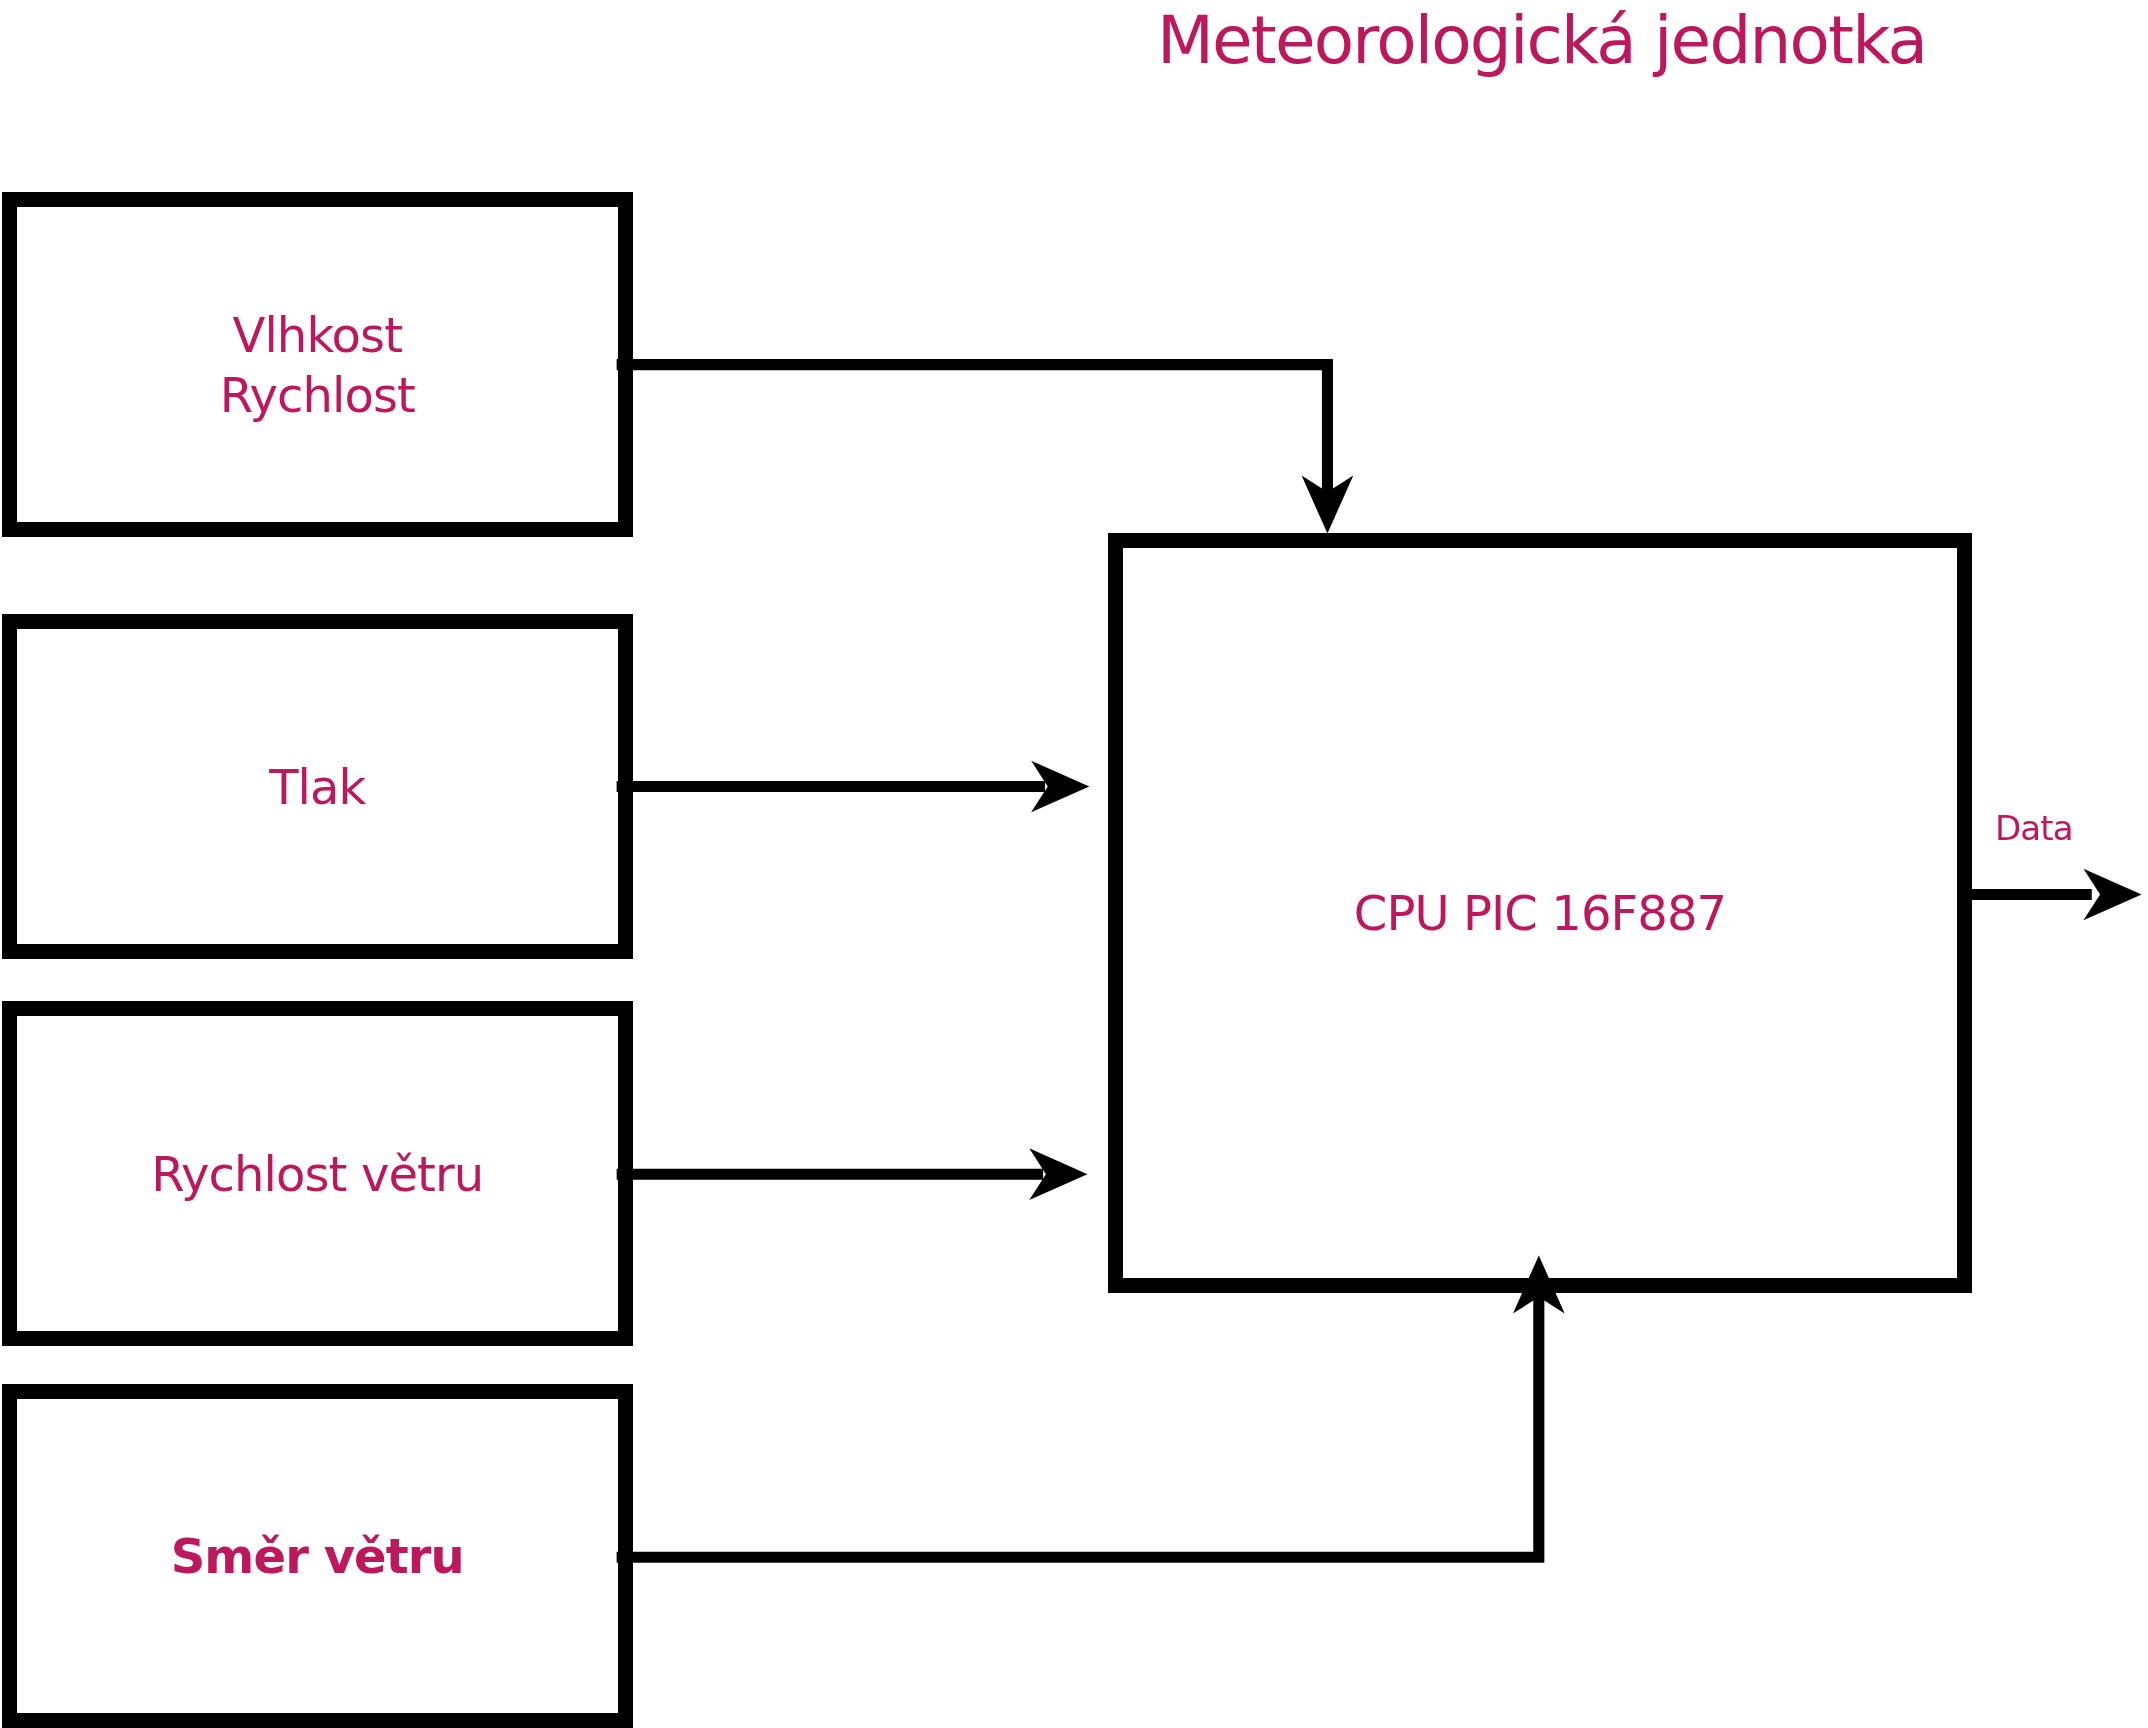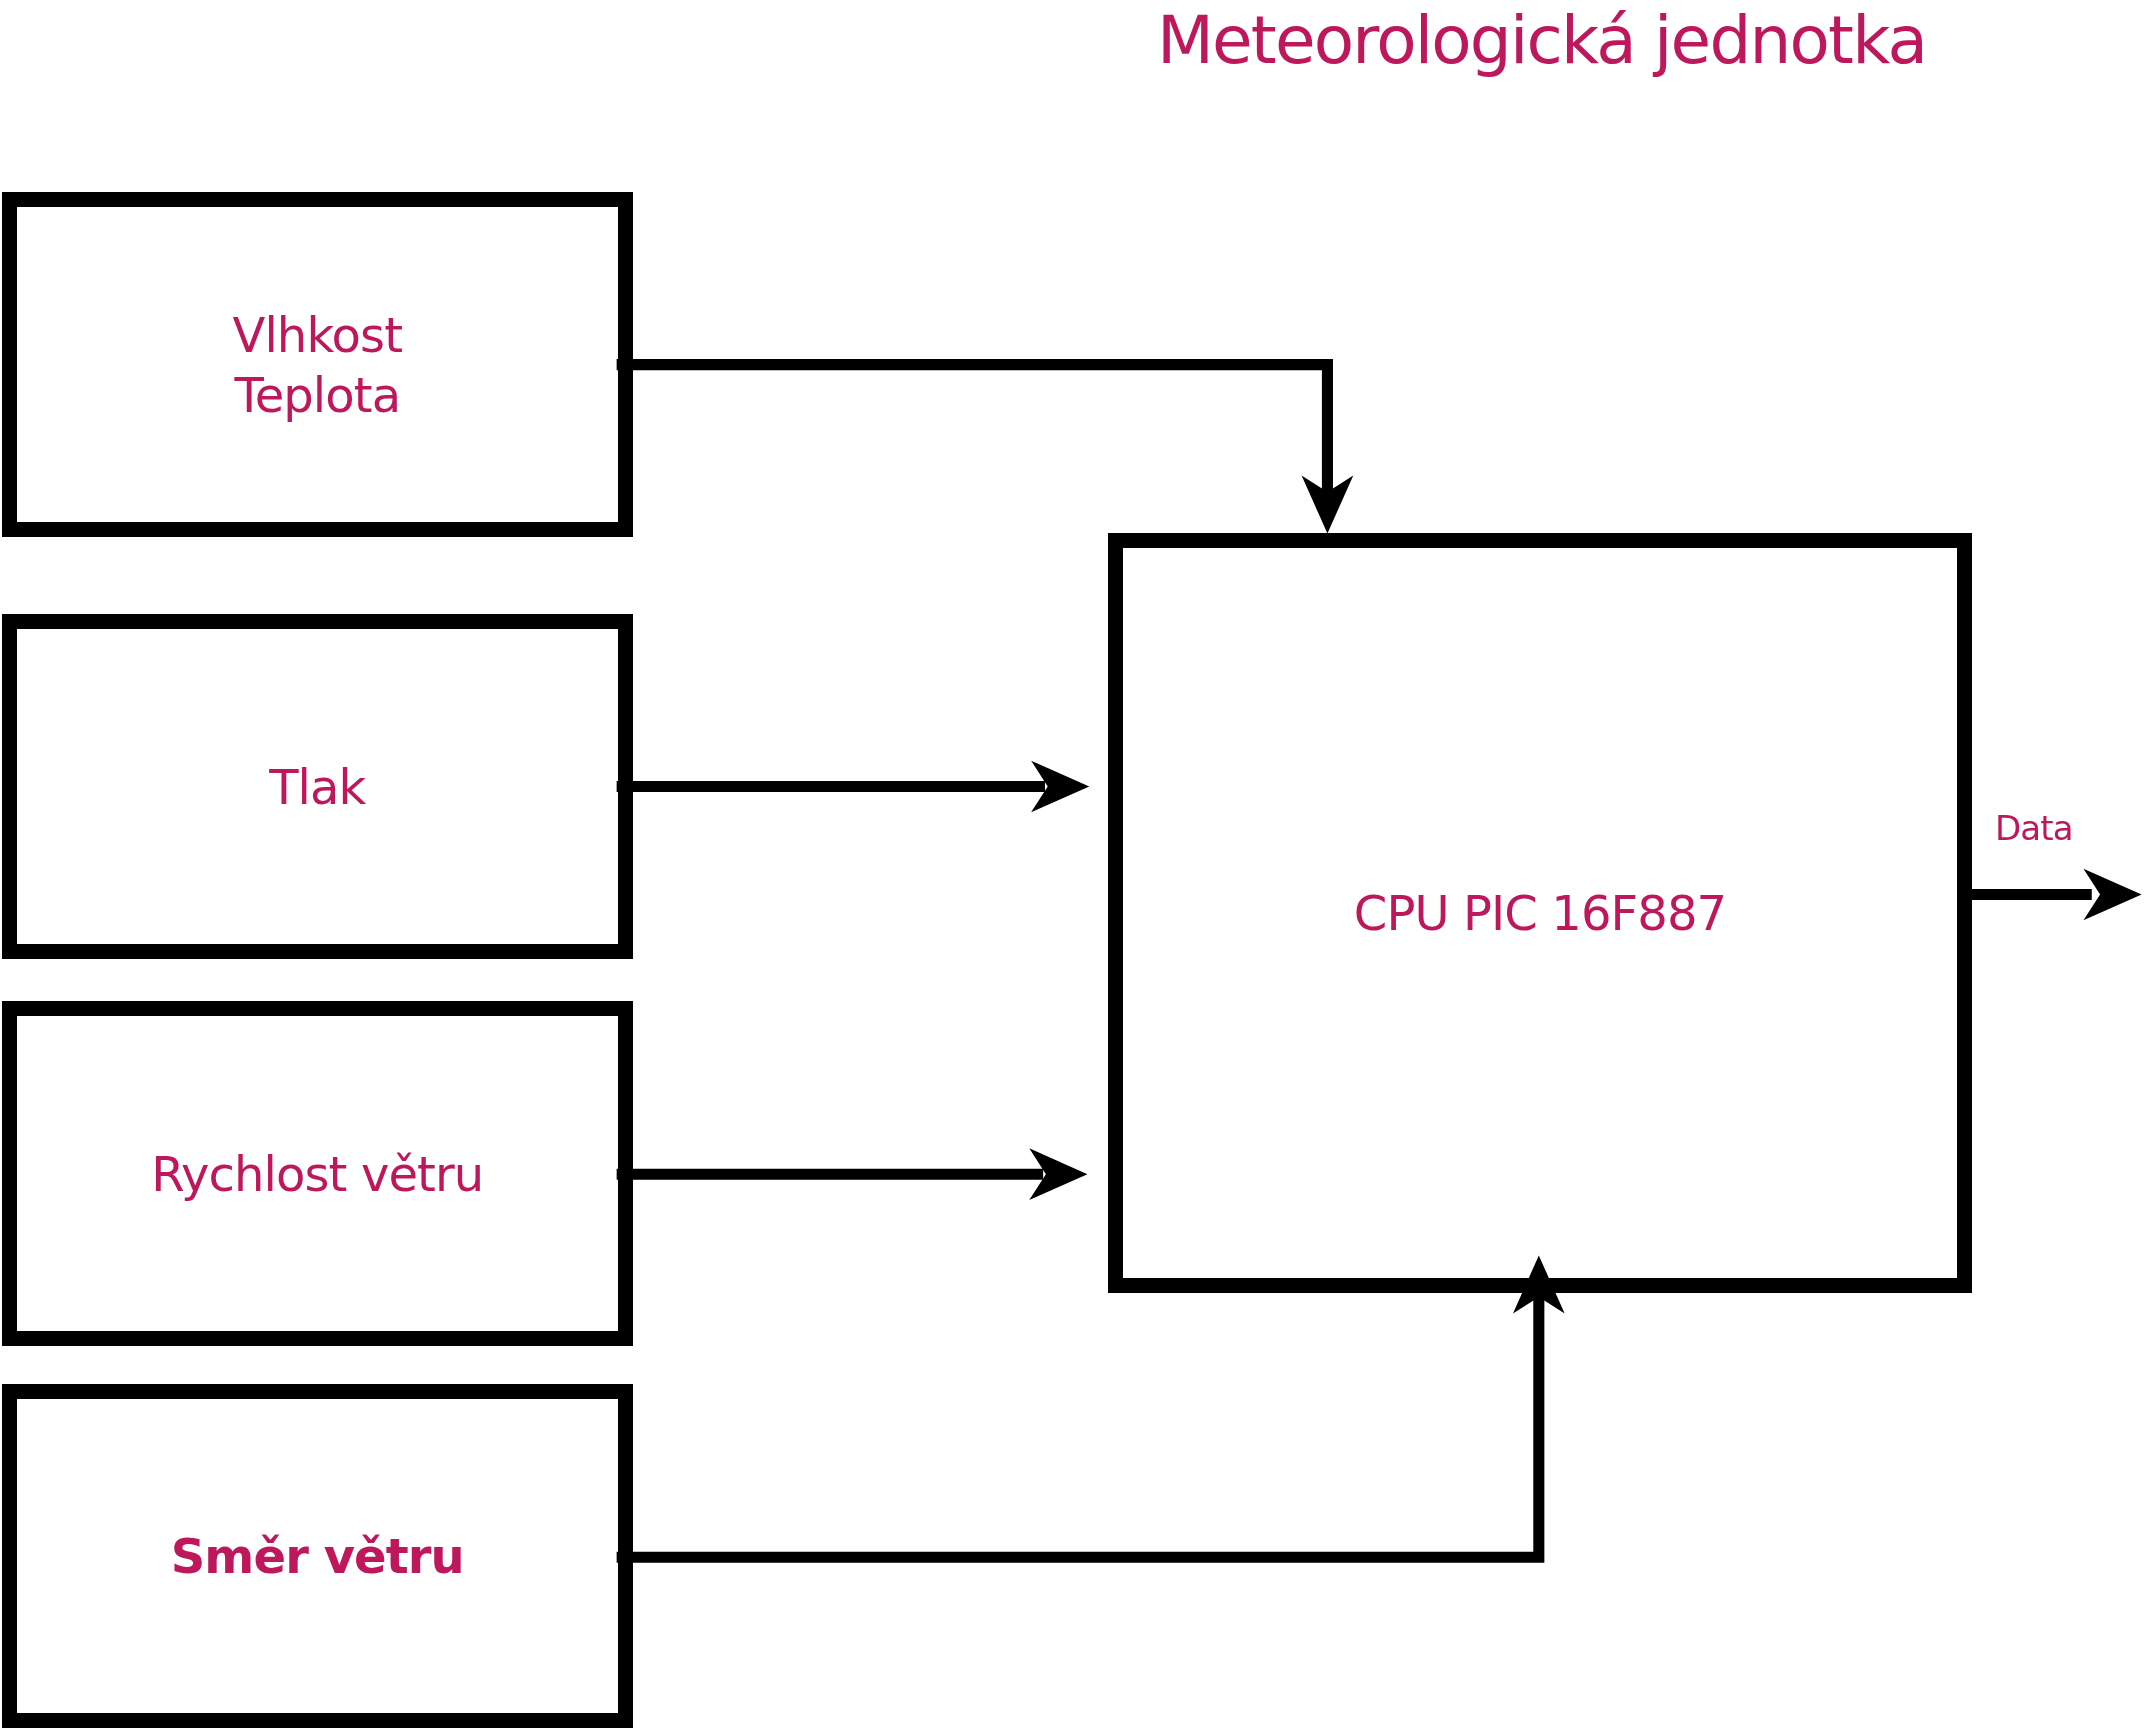--- a/index.html
+++ b/index.html
@@ -68,21 +68,21 @@
 </style>
 </head>
 <body>
 
 <div class="canvas">
 
   <div class="title">Meteorologická jednotka</div>
 
   <div class="box" id="box-vlhkost">
     <div>Vlhkost</div>
-    <div>Teplota</div>
+    <div>Rychlost</div>
   </div>
 
   <div class="box" id="box-tlak">
     <div>Tlak</div>
   </div>
 
   <div class="box" id="box-rychlost">
     <div>Rychlost větru</div>
   </div>
 

